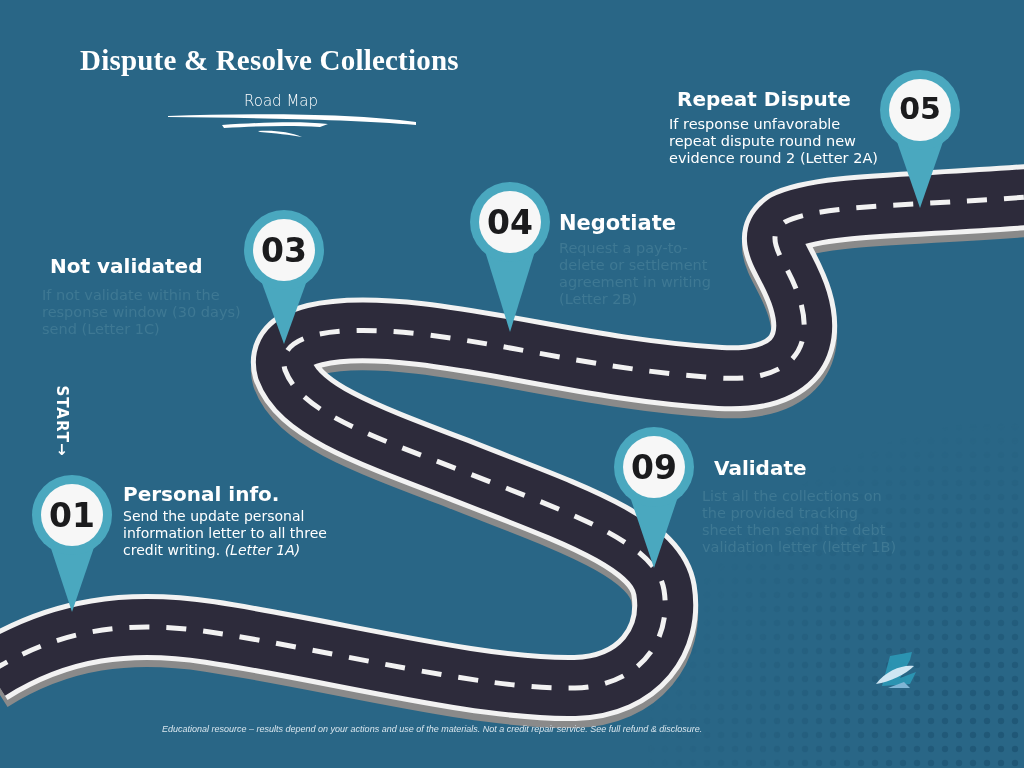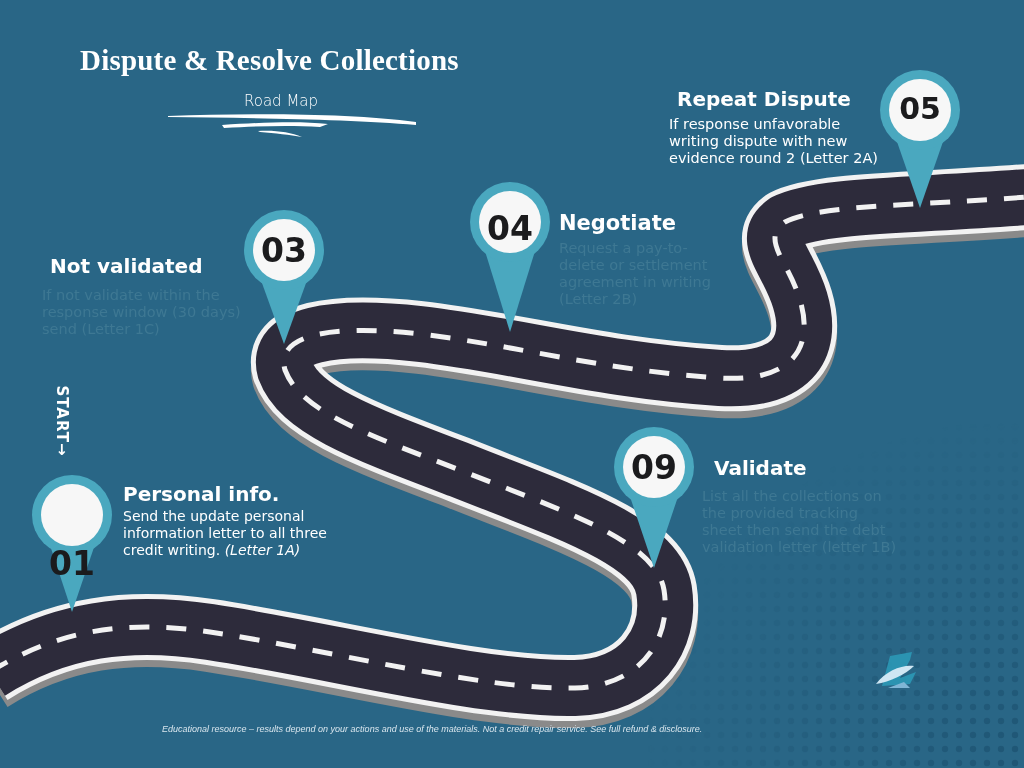--- a/index.html
+++ b/index.html
@@ -79,24 +79,24 @@
       <circle cx="920" cy="110" r="31" fill="#f7f7f7"></circle>
     </g>
 
     <g transform="translate(870,648)">
       <path d="M 20 8 L 42 4 L 40 12 L 30 30 L 46 24 L 40 36 L 12 38 Z" fill="#2b9bb8" opacity="0.85"></path>
       <path d="M 6 36 C 16 22, 34 16, 44 18 C 36 26, 20 34, 6 36 Z" fill="#cfe6f3"></path>
       <path d="M 18 40 L 34 34 L 40 40 Z" fill="#7fb6d6"></path>
     </g>
   </svg>
 
-  <div style="position:absolute; left:44px; top:496px; width:56px; text-align:center; font-weight:bold; font-size:33px; color:#1b1b1d;margin-top:48px;">01</div>
+  <div style="position:absolute; left:44px; top:496px; width:56px; text-align:center; font-weight:bold; font-size:33px; color:#1b1b1d;">01</div>
   <div style="position:absolute; left:626px; top:448px; width:56px; text-align:center; font-weight:bold; font-size:33px; color:#1b1b1d;">09</div>
   <div style="position:absolute; left:256px; top:231px; width:56px; text-align:center; font-weight:bold; font-size:33px; color:#1b1b1d;">03</div>
-  <div style="position:absolute; left:482px; top:203px; width:56px; text-align:center; font-weight:bold; font-size:33px; color:#1b1b1d;margin-top:6px;">04</div>
+  <div style="position:absolute; left:482px; top:203px; width:56px; text-align:center; font-weight:bold; font-size:33px; color:#1b1b1d;">04</div>
   <div style="position:absolute; left:892px; top:91px; width:56px; text-align:center; font-weight:bold; font-size:30px; color:#1b1b1d;">05</div>
 
   <div class="title">Dispute &amp; Resolve Collections</div>
   <div class="subtitle">Road Map</div>
 
   <div class="start">
     <div class="start-label">
       <span>START</span><span>→</span>
     </div>
   </div>
@@ -127,19 +127,19 @@
   <div class="step-desc desc-dim" style="left:559px; top:240px;">
     <div> Request a pay-to-</div>
     <div>delete or settlement</div>
     <div>agreement in writing</div>
     <div>(Letter 2B)</div>
   </div>
 
   <div class="step-title" style="left:677px; top:87px; font-size:20px;">Repeat Dispute</div>
   <div class="step-desc desc-bright" style="left:669px; top:116px;">
     <div>If response unfavorable</div>
-    <div>writing dispute with new</div>
+    <div>repeat dispute round new</div>
     <div>evidence round 2 (Letter 2A)</div>
   </div>
 
 
   <div class="footer">Educational resource – results depend on your actions and use of the materials. Not a credit repair service. See full refund &amp; disclosure.</div>
 </div>
 
 </body></html>

